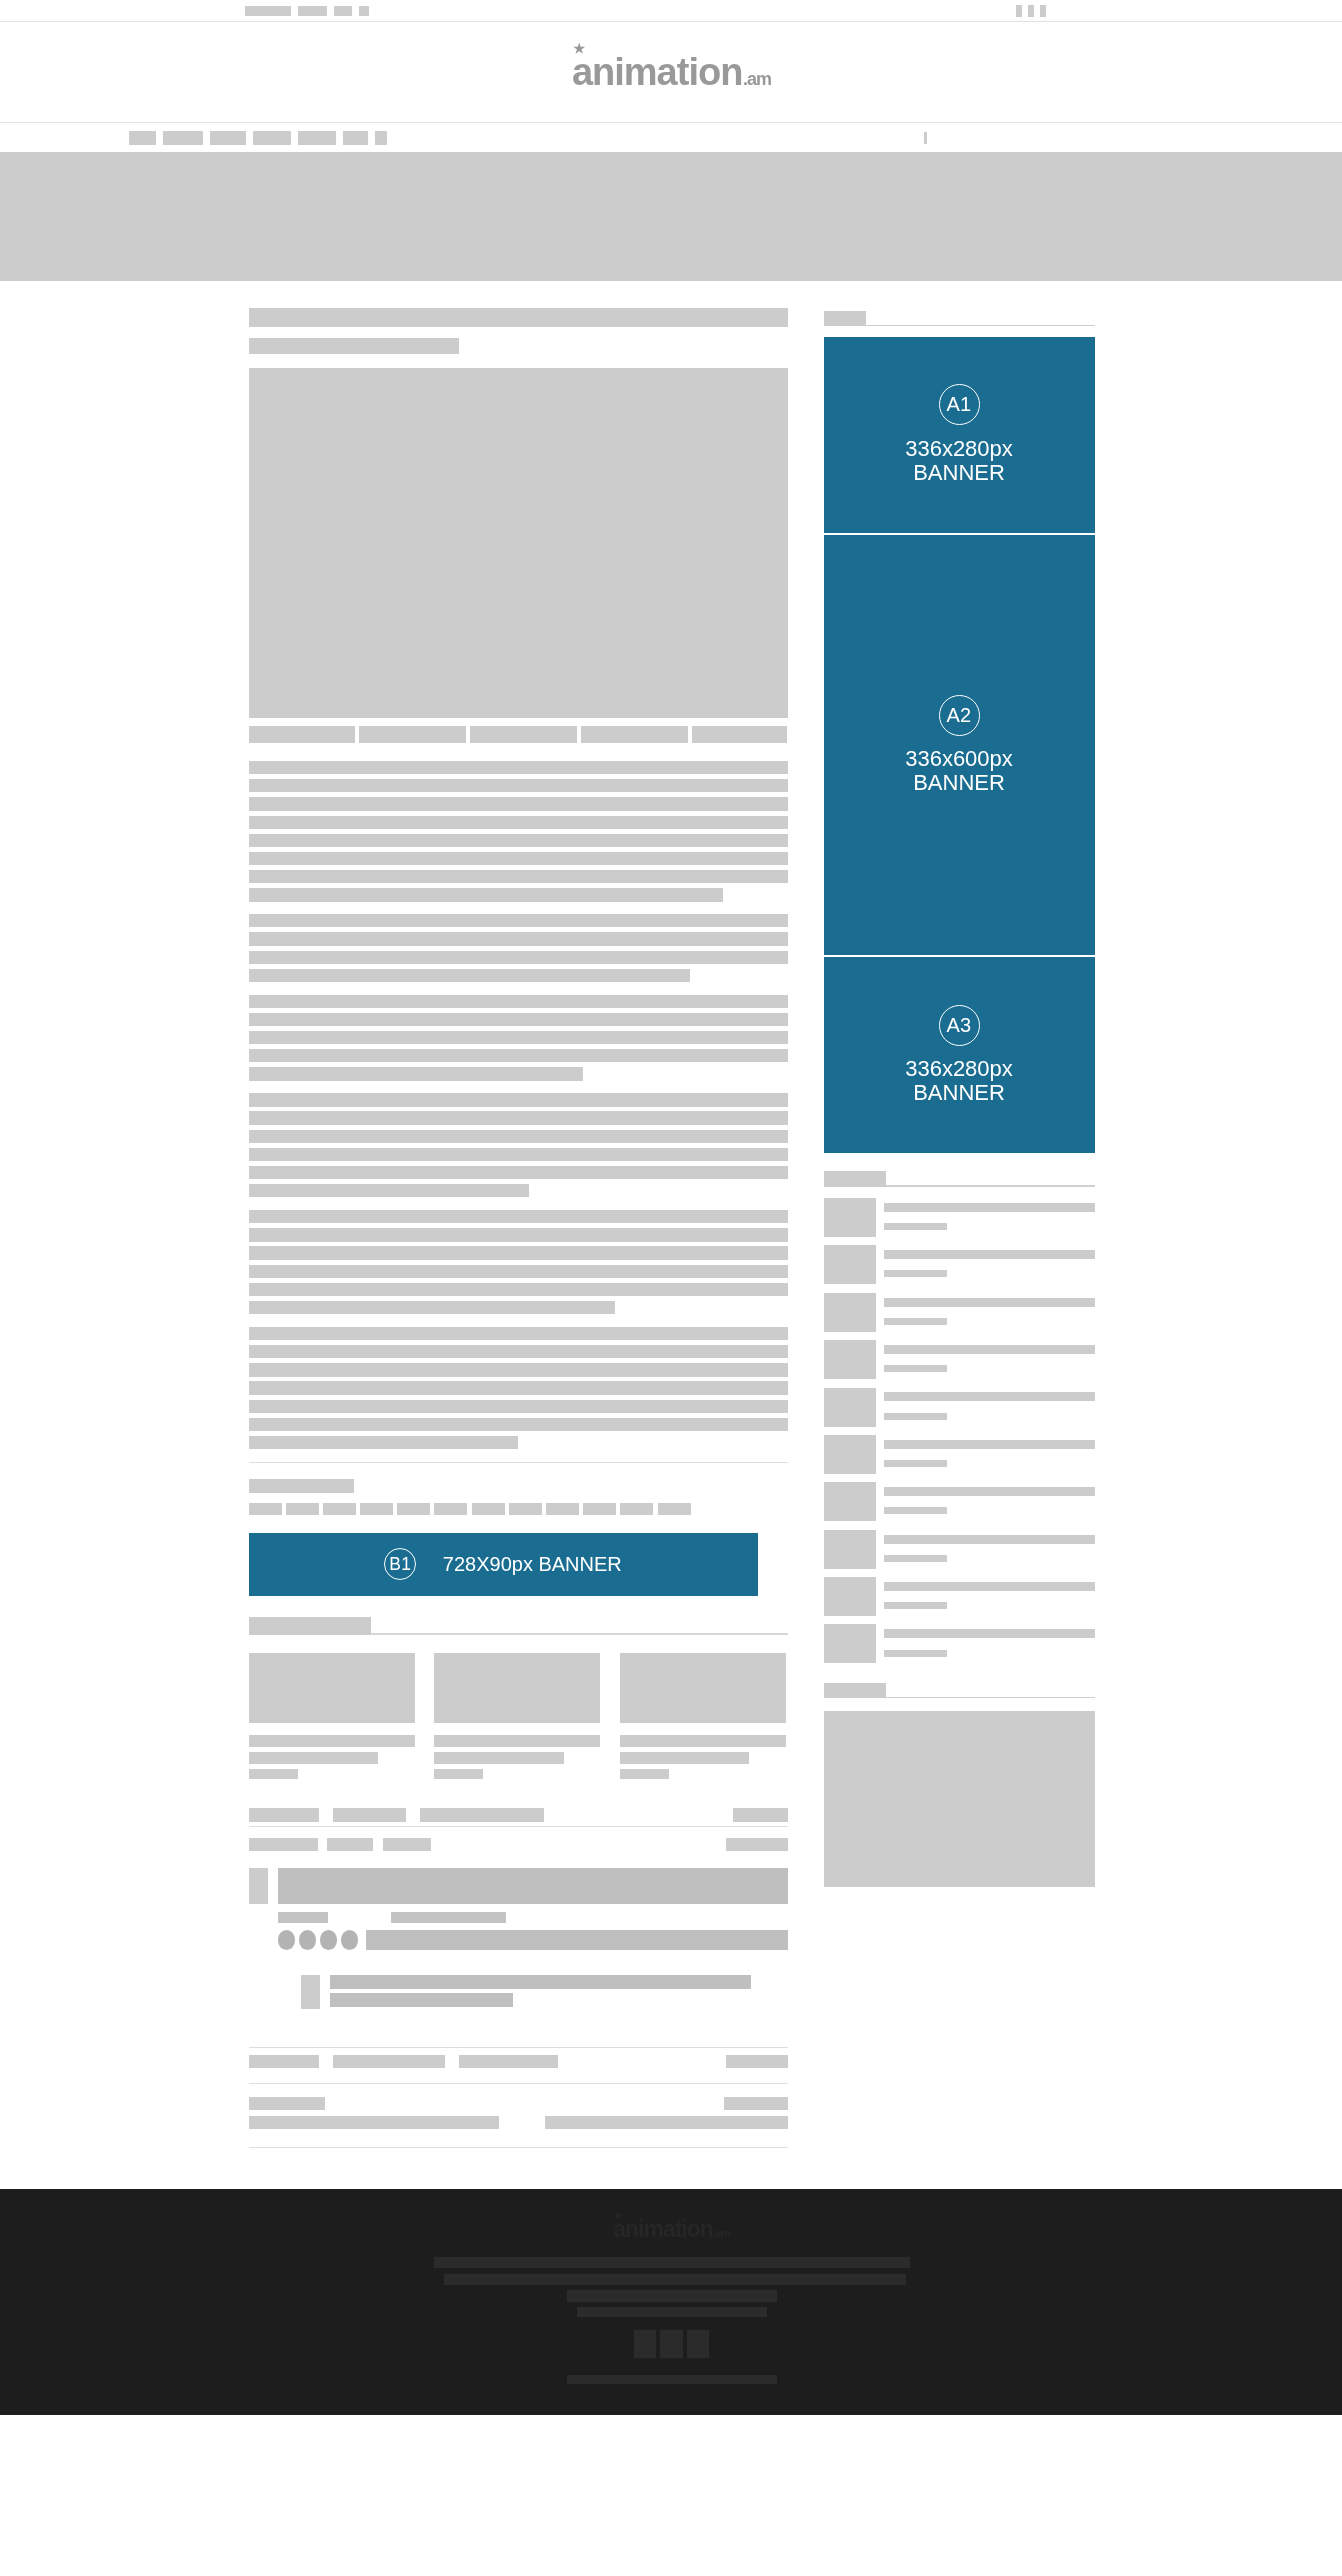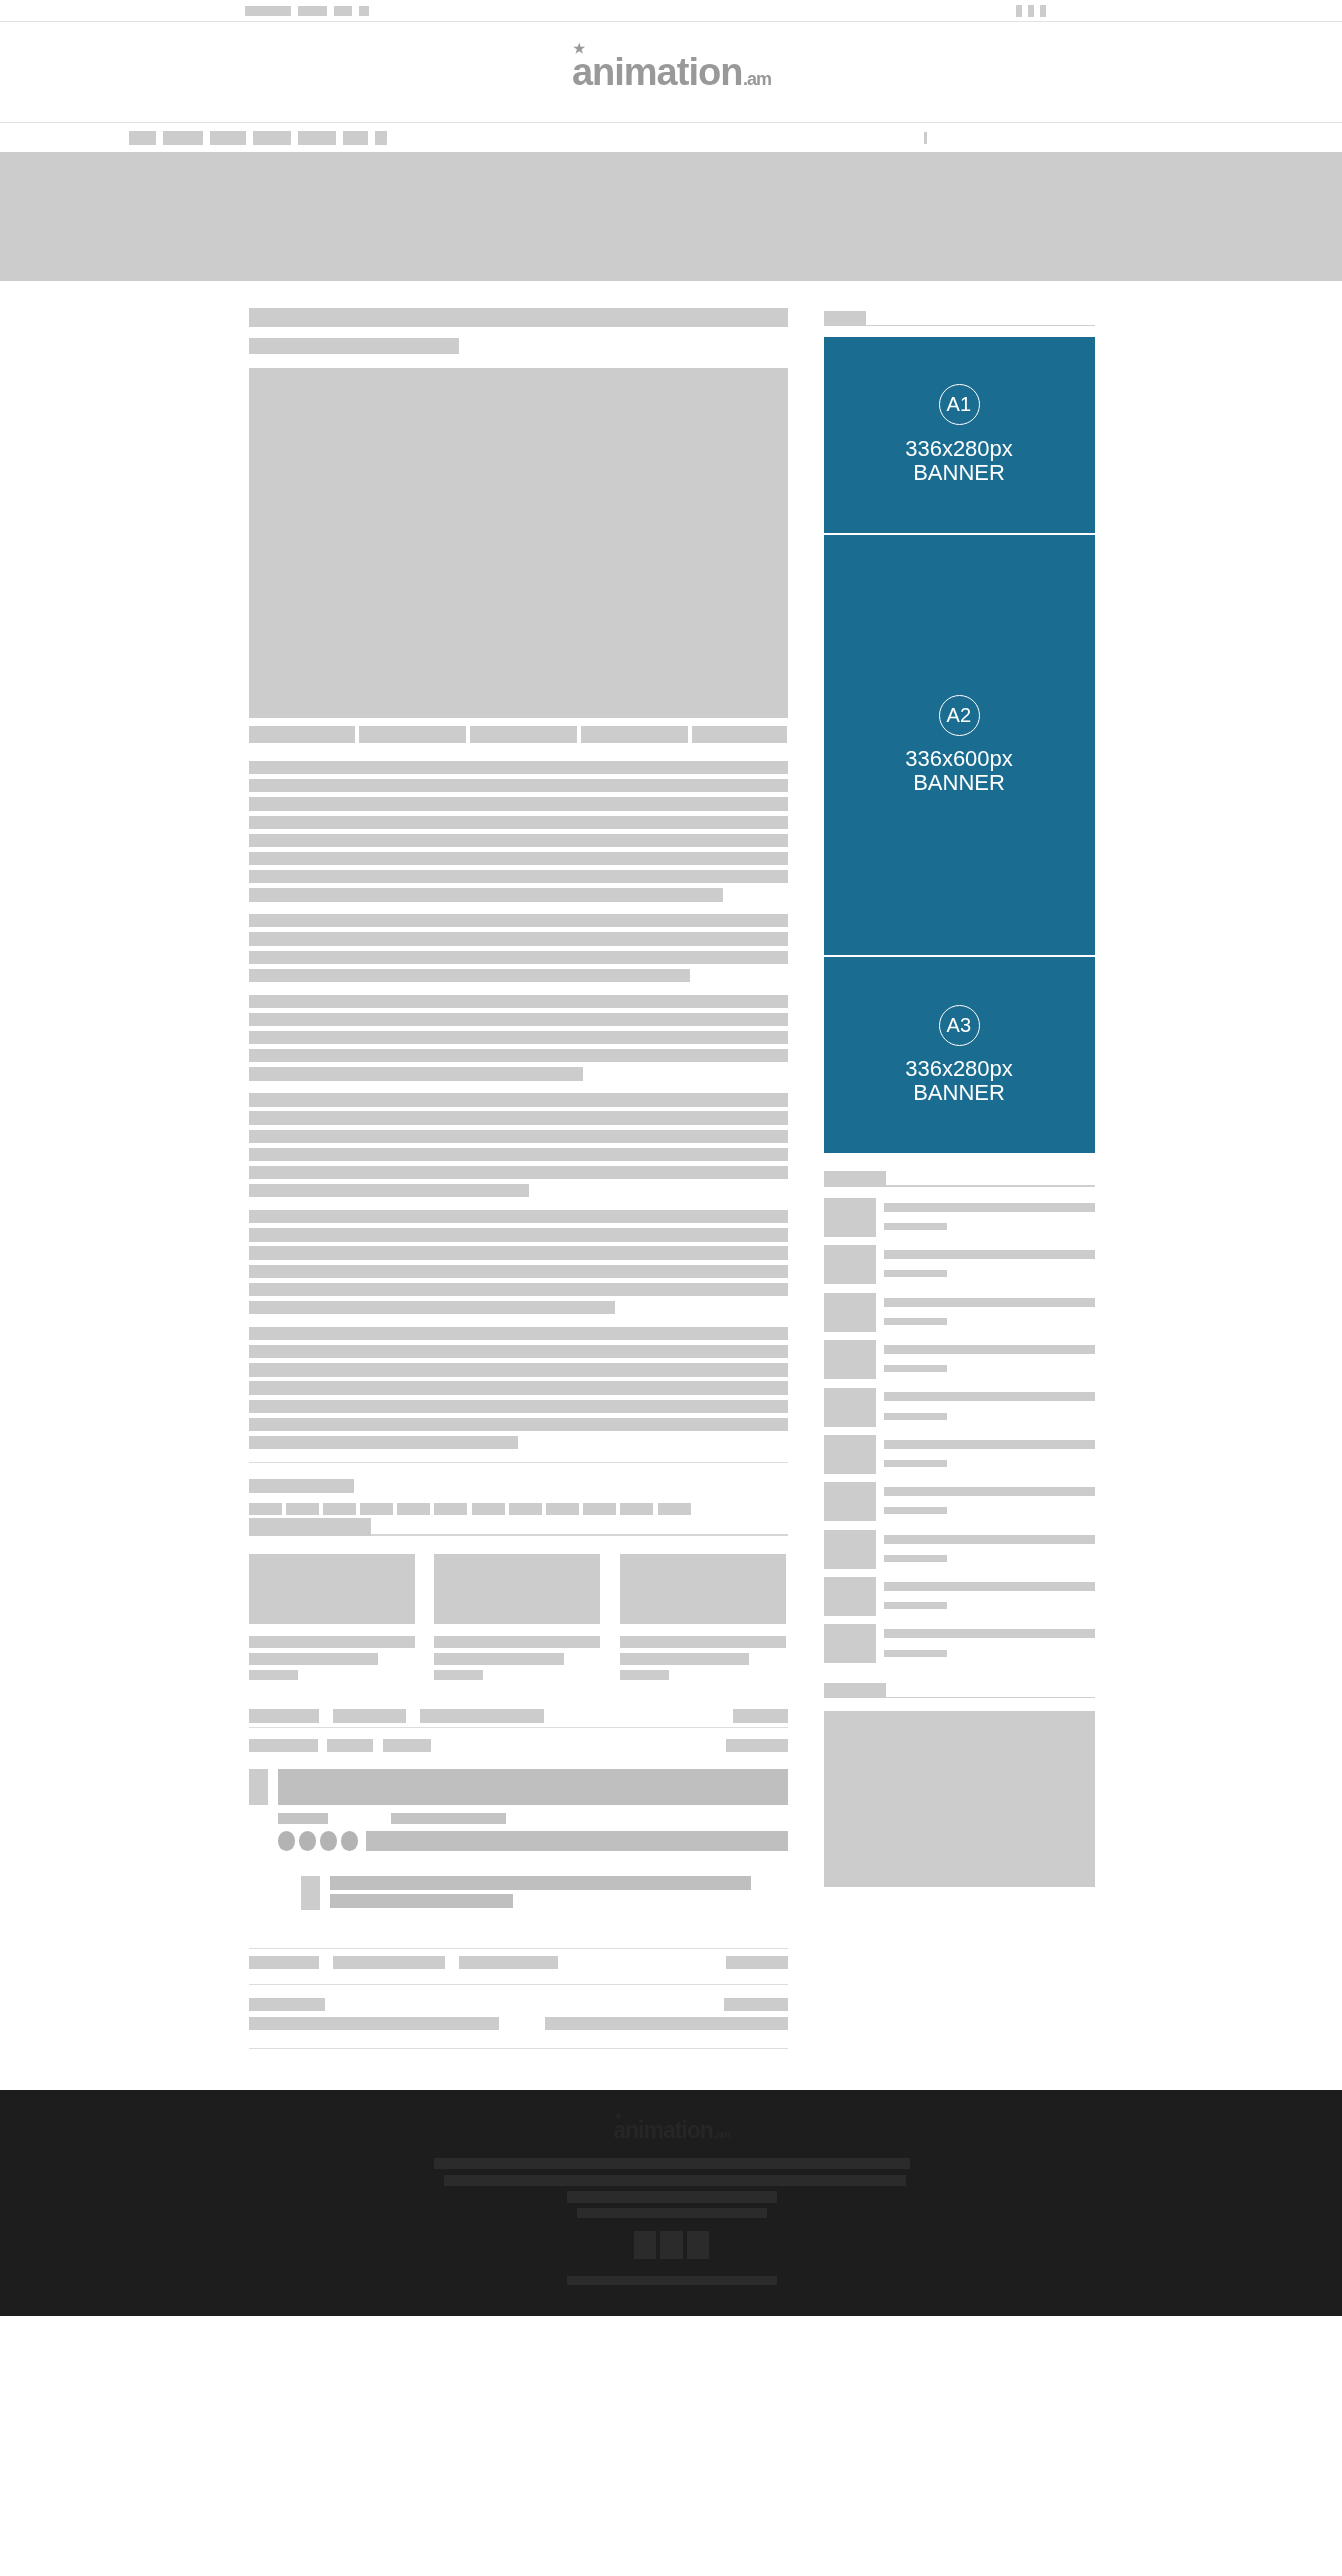--- a/index.html
+++ b/index.html
@@ -325,20 +325,24 @@
         <span class="ph" style="width:33px"></span>
         <span class="ph" style="width:33px"></span>
         <span class="ph" style="width:33px"></span>
         <span class="ph" style="width:33px"></span>
         <span class="ph" style="width:33px"></span>
         <span class="ph" style="width:33px"></span>
         <span class="ph" style="width:33px"></span>
         <span class="ph" style="width:33px"></span>
       </div>
 
+      <div class="banner banner-b1">
+        <div class="circle">B1</div>
+        <div class="b-lines">728X90px BANNER</div>
+      </div>
 
       <div class="sec-head">
         <span class="tab" style="width:122px"></span>
         <span class="rule"></span>
       </div>
       <div class="rel-grid">
         <div class="rel-card">
           <div class="ph thumb"></div>
           <div class="ph t1"></div>
           <div class="ph t2"></div>

